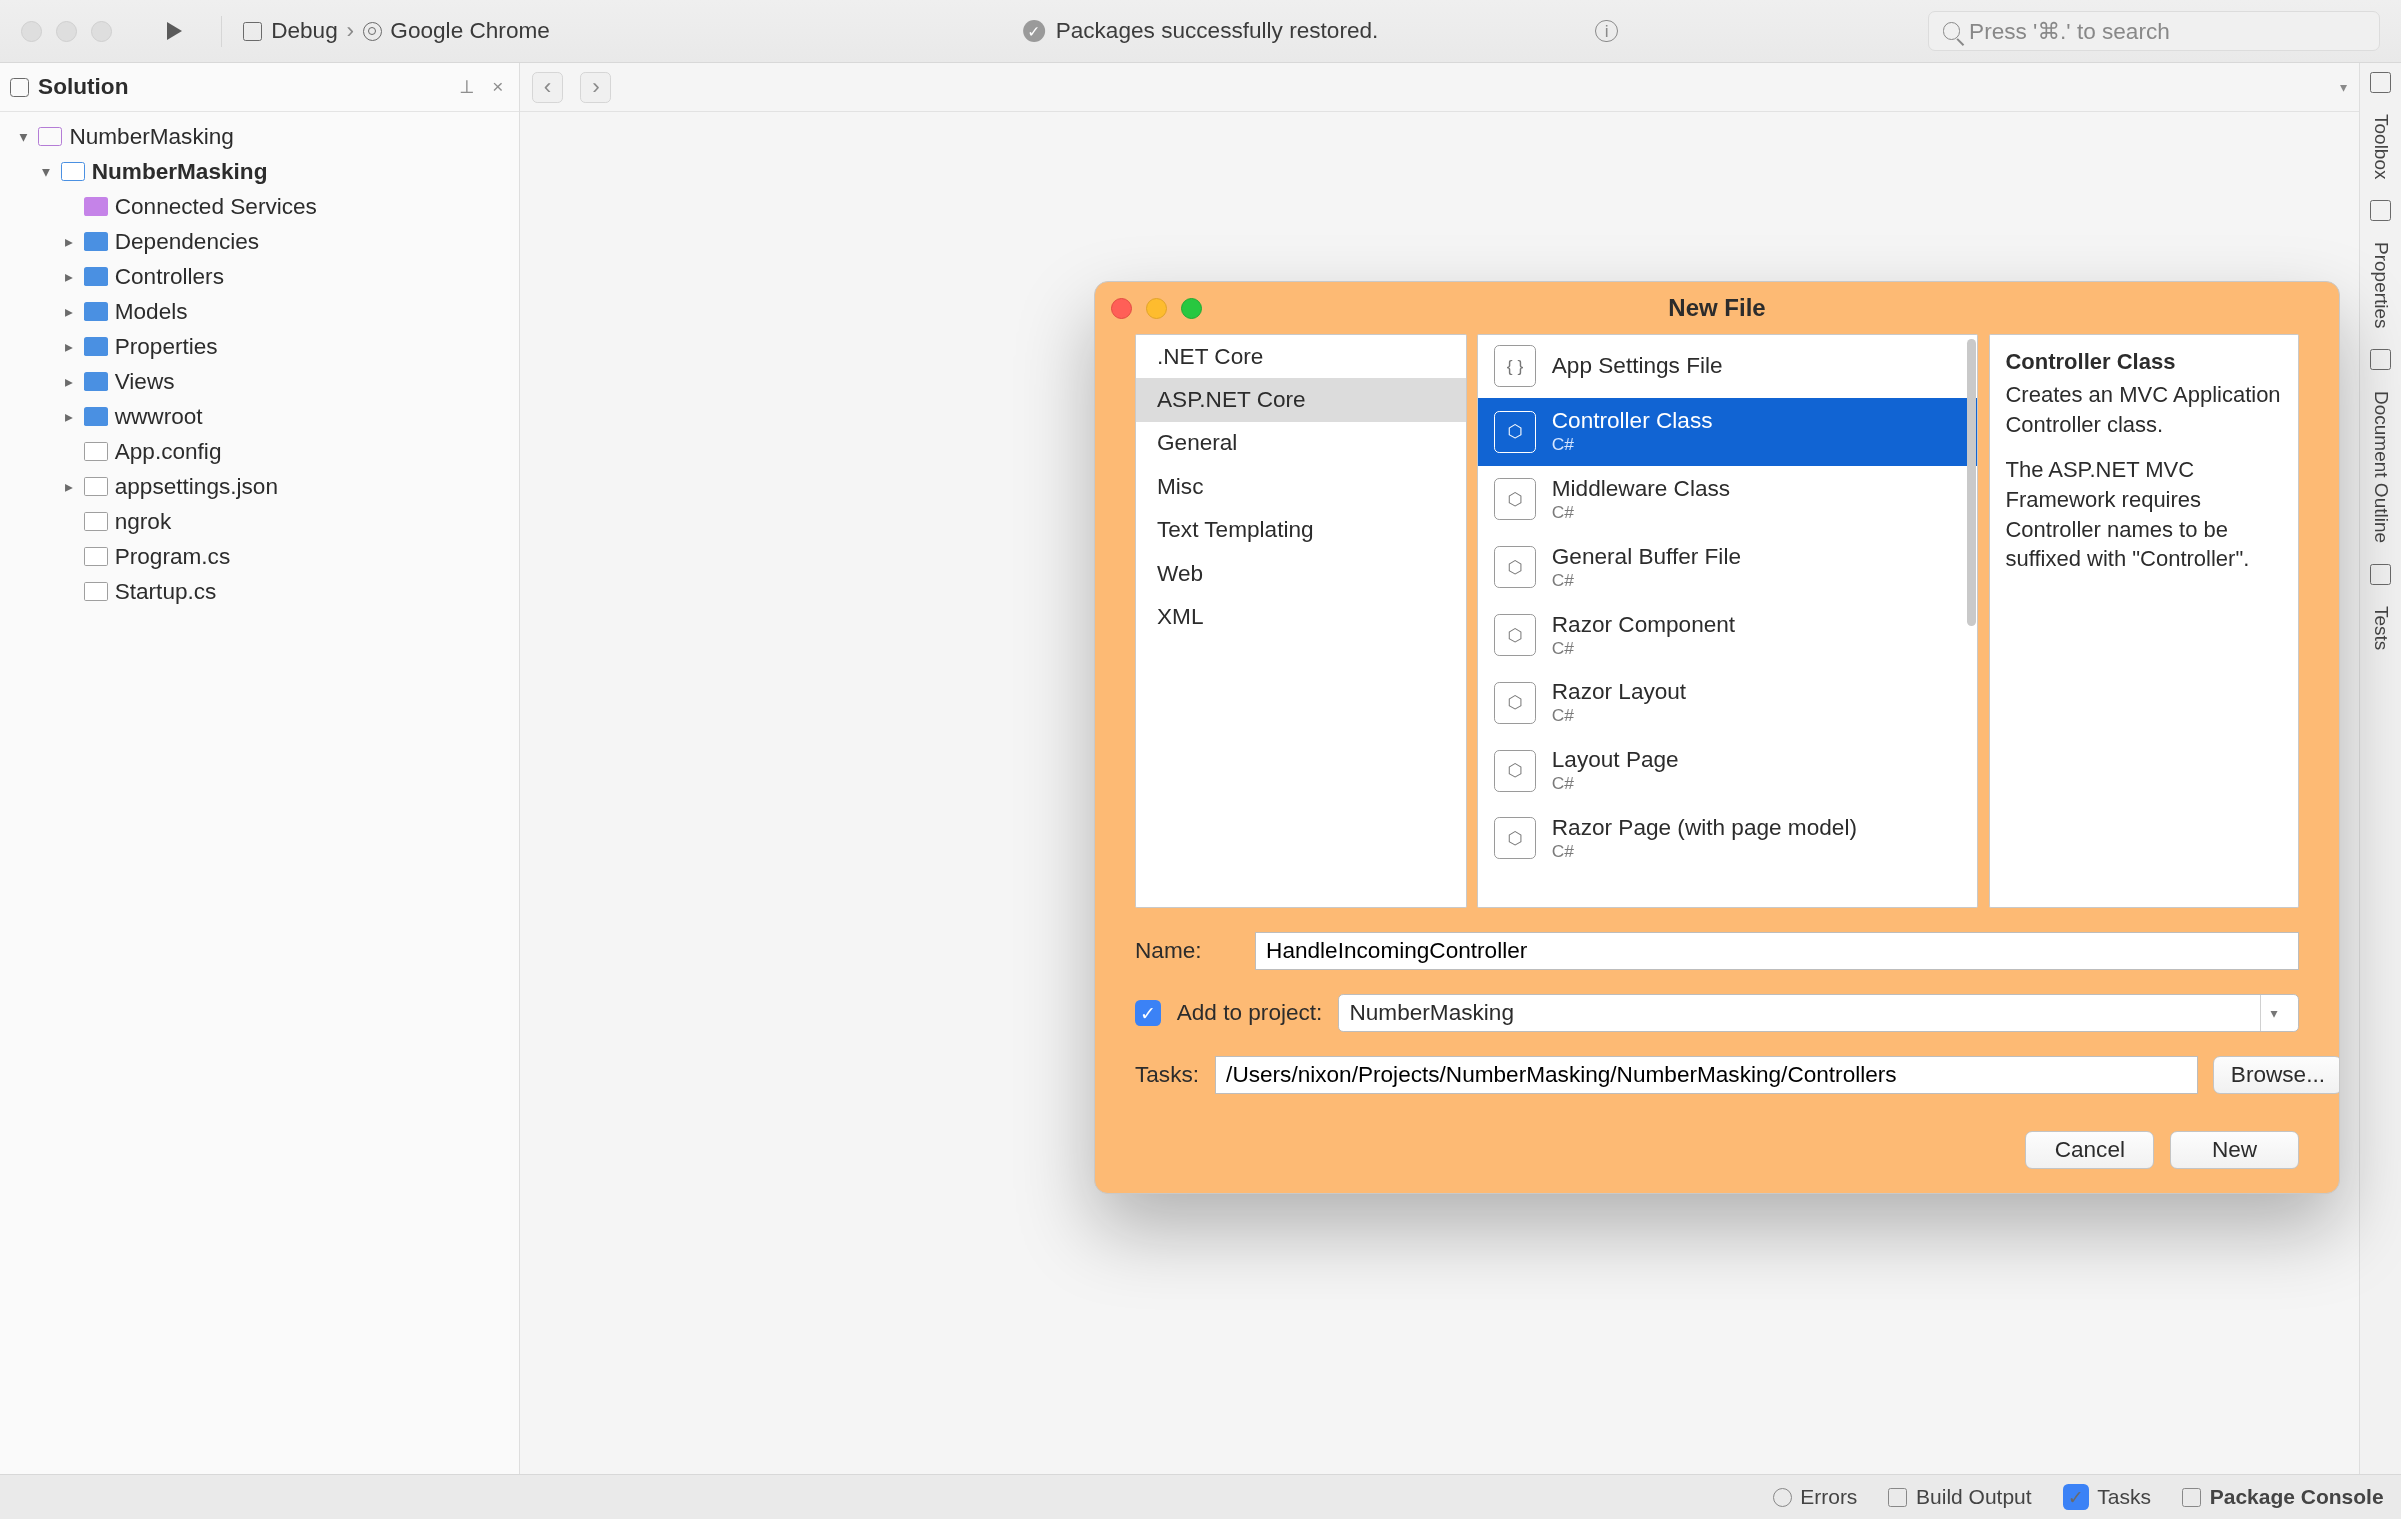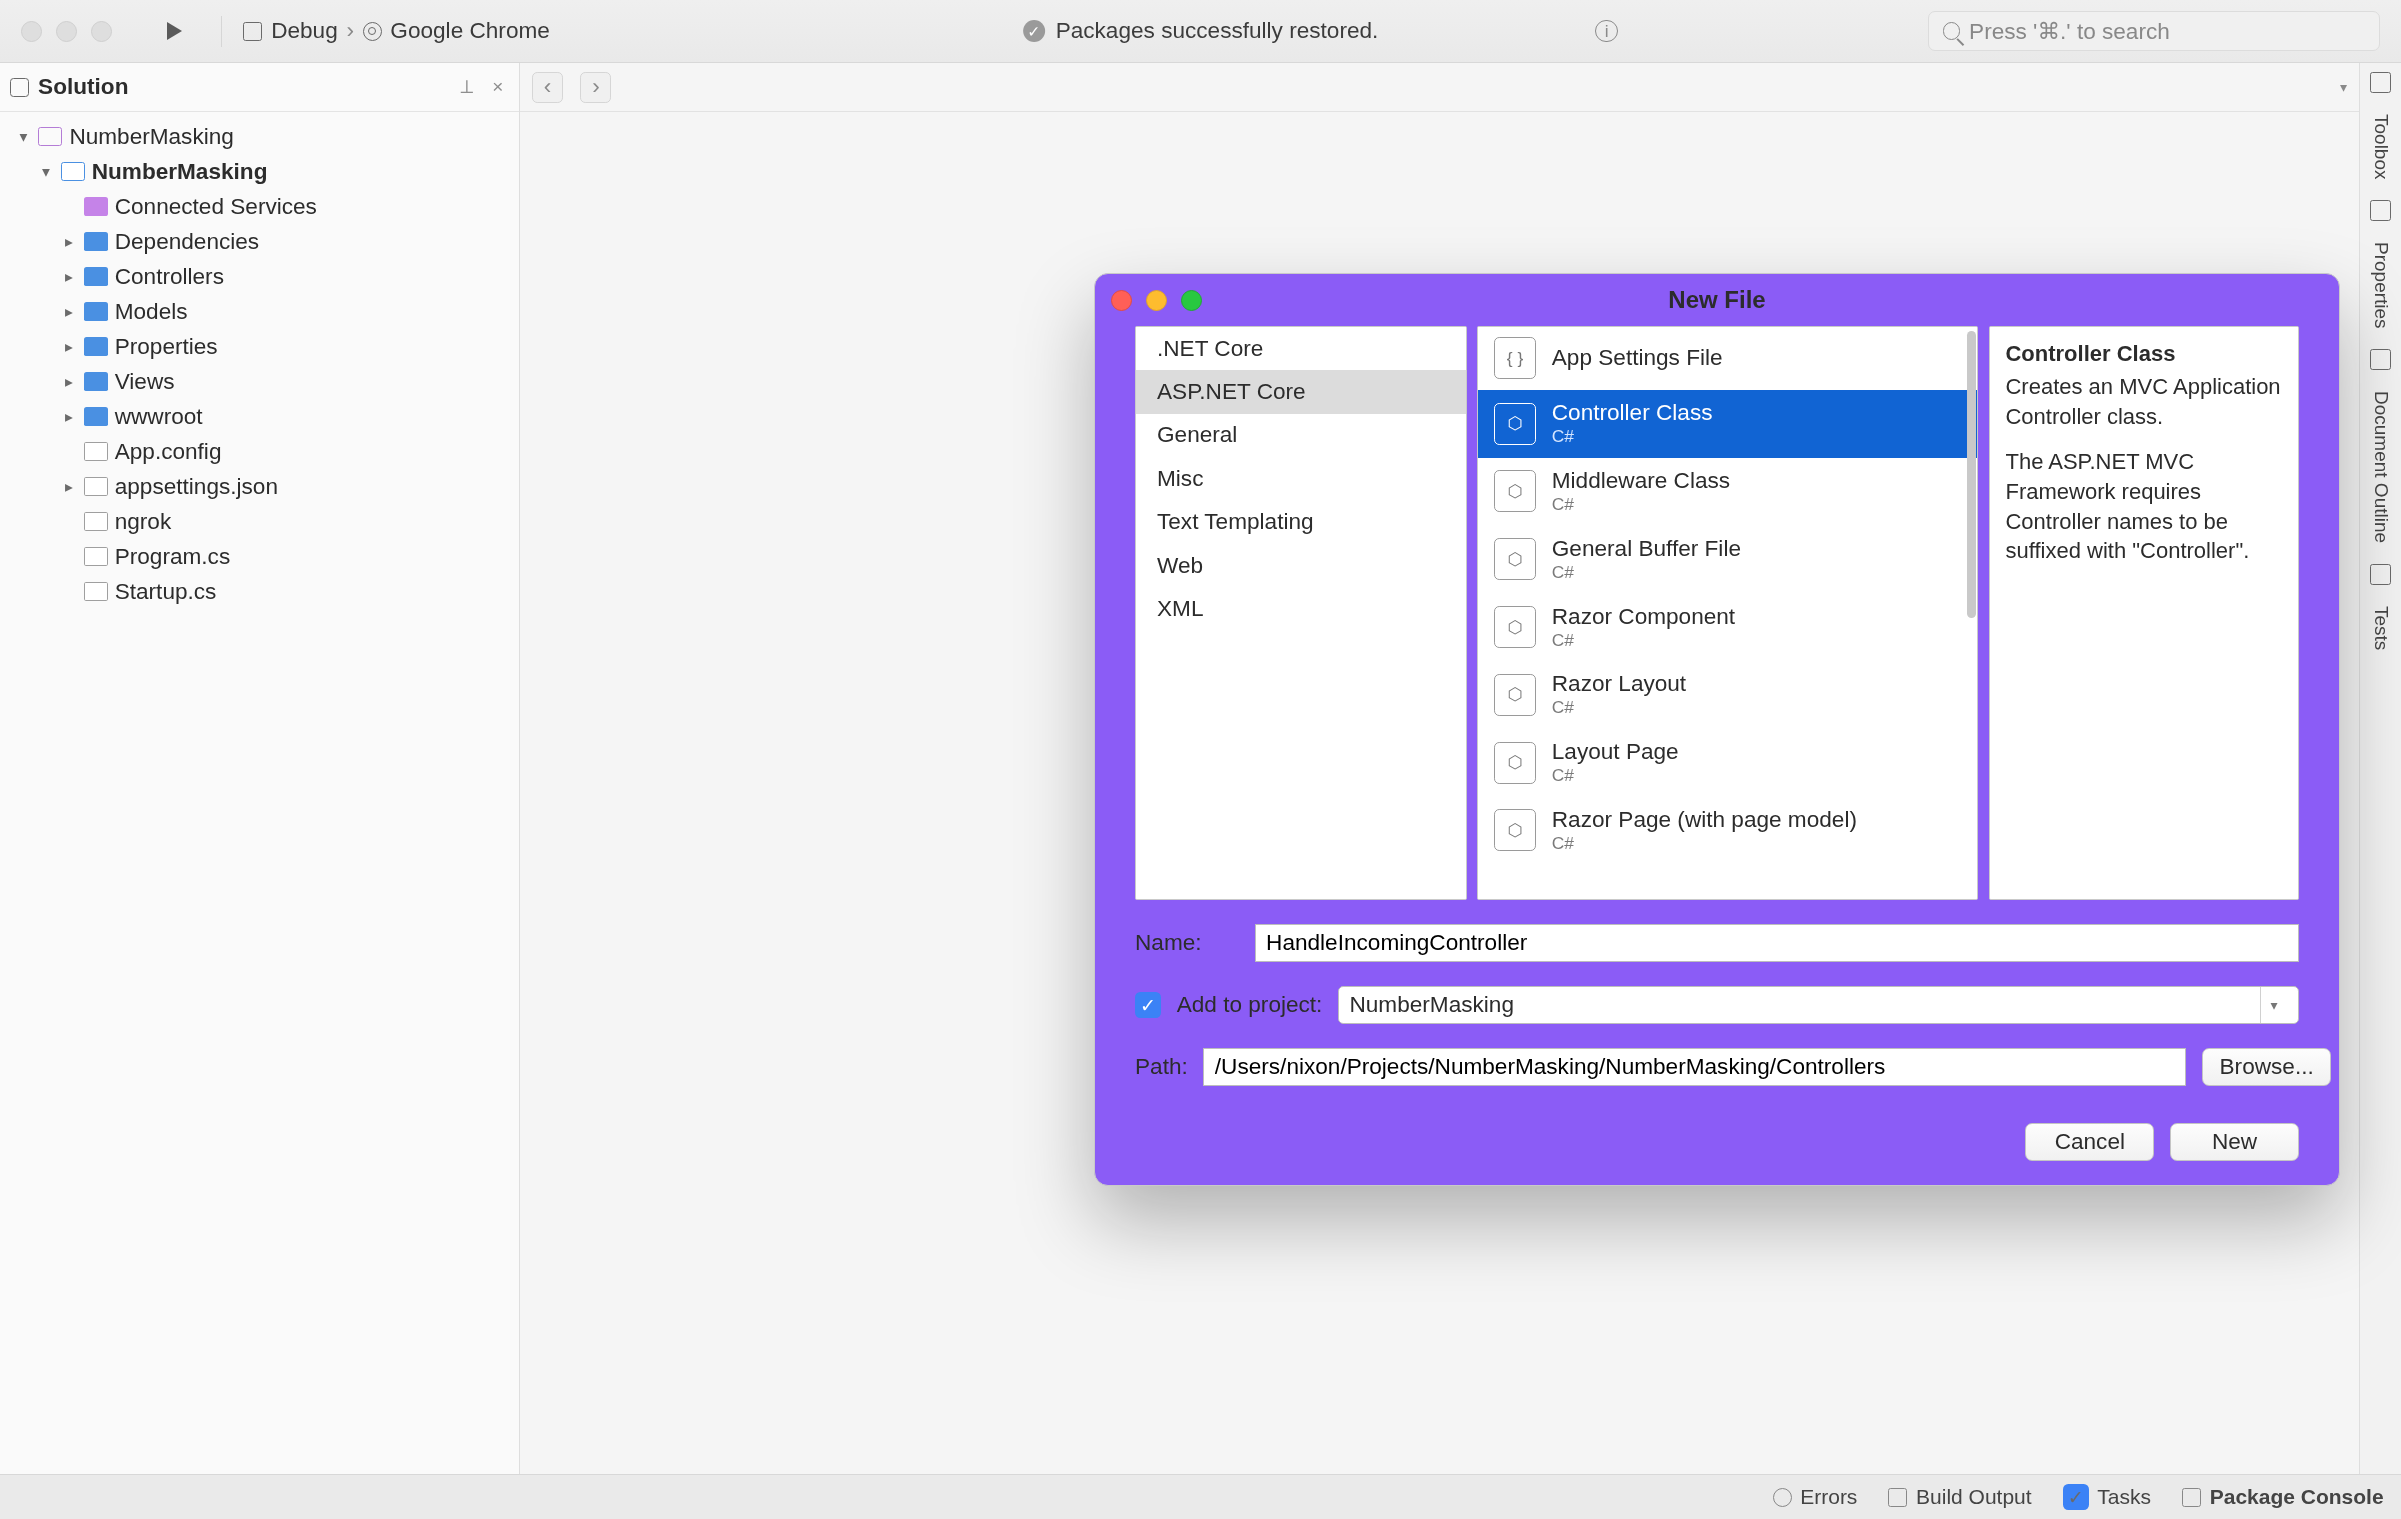--- a/index.html
+++ b/index.html
@@ -52,21 +52,21 @@
 
 .statusbar { height:45px; background:#eaeaea; border-top:1.7px solid #d8d8d8; display:flex; align-items:center; justify-content:flex-end; padding:0 17.4px; gap:31px; font-size:21px; }
 .statusbar .active { font-weight:700; }
 .si { display:flex; align-items:center; gap:8.7px; color:#444; }
 .si .ic2 { width:19px; height:19px; border:1.7px solid #888; border-radius:50%; }
 .si .sq2 { width:19px; height:19px; border:1.7px solid #888; border-radius:2.6px; }
 .si .chk { color:#6a6a6a; }
 
 
 .backdrop { position:absolute; inset:0; }
-.dialog { position:absolute; left:574px; top:210px; width:1246px; background:#8b5cf6; border:0.9px solid #c9c9c9; border-radius:14px; box-shadow: 0 35px 78px rgba(0,0,0,.28); overflow:hidden; }
+.dialog { position:absolute; left:574px; top:218px; width:1246px; background:#fdba74; border:0.9px solid #c9c9c9; border-radius:14px; box-shadow: 0 35px 78px rgba(0,0,0,.28); overflow:hidden; }
 .dlg-title { height:52px; display:flex; align-items:center; justify-content:center; font-weight:600; font-size:24px; position:relative; }
 .dlg-traffic { position:absolute; left:15.7px; display:flex; gap:14px; }
 .tdot { width:21px; height:21px; border-radius:50%; }
 .tdot.r { background:#ff5f57; border:0.9px solid #e24b42; }
 .tdot.y { background:#febc2e; border:0.9px solid #e1a328; }
 .tdot.g { background:#28c840; border:0.9px solid #20a934; }
 
 .dlg-body { padding: 0 40px 24px; }
 .panes { display:flex; gap:10.4px; height:574px; }
 .cat-pane, .tpl-pane, .desc-pane { background:#fff; border:0.9px solid #c9c9c9; border-radius:1.7px; }
@@ -311,21 +311,21 @@
           <div class="form-row">
             <span class="chk">✓</span>
             <span>Add to project:</span>
             <div class="select">
               <span>NumberMasking</span>
               <span class="dd">▾</span>
             </div>
           </div>
 
           <div class="form-row">
-            <span class="form-label">Path:</span>
+            <span class="form-label">Tasks:</span>
             <input class="text-input" style="flex: 0 0 983px;" value="/Users/nixon/Projects/NumberMasking/NumberMasking/Controllers">
             <div class="btn">Browse...</div>
           </div>
 
           <div class="dlg-footer">
             <div class="btn">Cancel</div>
             <div class="btn">New</div>
           </div>
         </div>
       </div>

